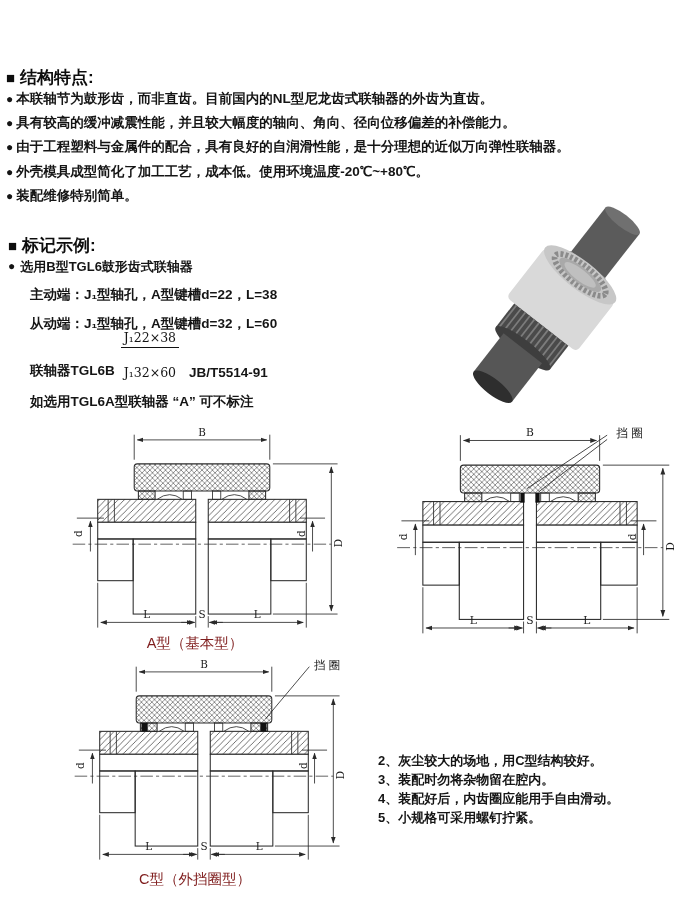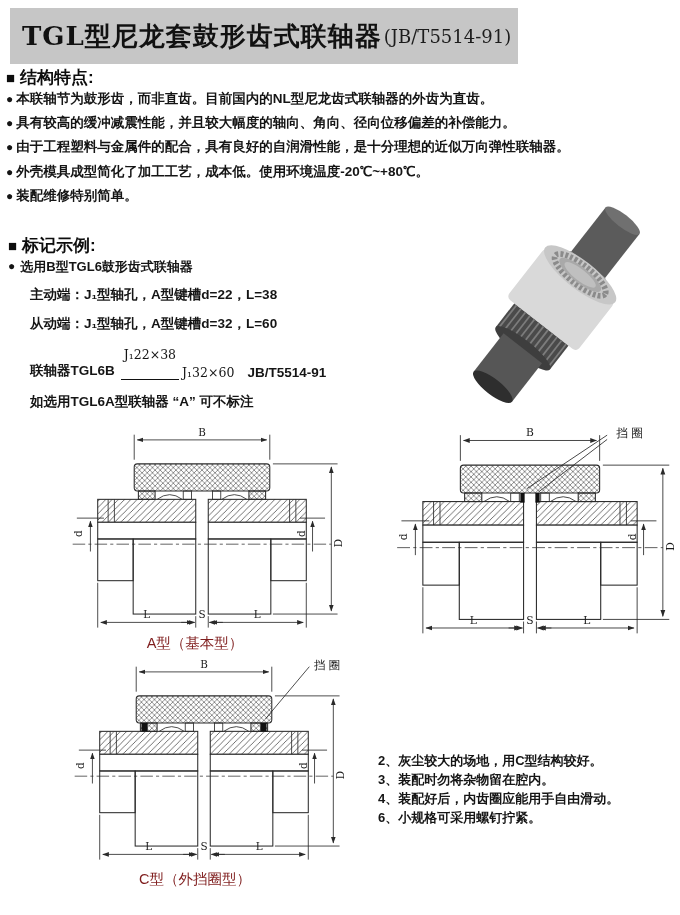--- a/index.html
+++ b/index.html
@@ -14,21 +14,21 @@
   #features-heading{left:6px;top:66px;}
   #marking-heading{left:8px;top:234px;}
   .sq{font-size:15px;line-height:1;}
   .features{position:absolute;left:6px;top:92px;width:670px;list-style:none;margin:0;padding:0;}
   .features li{display:flex;gap:3px;font-size:13.5px;font-weight:bold;line-height:1.08;margin-bottom:9.6px;}
   .dot{font-size:12px;padding-top:1px;}
   .marking{position:absolute;left:8px;top:258px;width:430px;font-size:13.5px;font-weight:bold;}
   .marking .intro{display:flex;gap:5px;margin-bottom:10px;font-size:13px;}
   .m-line{margin-left:22px;margin-bottom:11px;}
   .designation{margin-left:22px;display:flex;align-items:flex-end;height:36px;margin-bottom:13px;}
-  .fraction{display:inline-flex;flex-direction:row;text-align:center;
+  .fraction{display:inline-flex;flex-direction:column;text-align:center;
             font-family:"DejaVu Serif",serif;font-size:12.5px;font-weight:normal;line-height:1.15;margin:0 10px 0 6px;}
   .fraction .num{border-bottom:1.3px solid #111;padding:0 3px 1px 3px;}
   .fraction .den{padding:18px 3px 0 3px;}
   .m-note{margin-left:22px;margin-top:6px;}
   .photo{position:absolute;left:450px;top:198px;width:215px;height:215px;}
   .drawing{position:absolute;}
   #drawA{left:56px;top:418px;width:292px;}
   #drawB{left:380px;top:418px;width:300px;}
   #drawC{left:58px;top:650px;width:292px;}
   .caption{position:absolute;text-align:center;font-size:14.5px;color:#7f1d1d;font-weight:normal;
@@ -39,24 +39,20 @@
   .notes{position:absolute;left:362px;top:752px;width:318px;font-size:13px;font-weight:bold;line-height:1.45;}
   .notes-heading{margin-bottom:2px;}
   .notes ol{list-style:none;margin:0;padding:0;}
   .notes li{margin-left:16px;padding-left:27px;text-indent:-27px;}
 </style>
 </head>
 <body>
 
 <div class="page">
 
-  <div class="title-bar">
-    <span class="title-main">TGL型尼龙套鼓形齿式联轴器</span>
-    <span class="title-std">(JB/T5514-91)</span>
-  </div>
 
   <div class="section-heading" id="features-heading">
     <span class="sq">■</span>
     <span>结构特点:</span>
   </div>
 
   <ul class="features">
     <li>
       <span class="dot">●</span>
       <span>本联轴节为鼓形齿，而非直齿。目前国内的NL型尼龙齿式联轴器的外齿为直齿。</span>
@@ -328,17 +324,17 @@
 </svg></div>
 
   <div class="caption" id="capA">A型（基本型）</div>
   <div class="caption" id="capC">C型（外挡圈型）</div>
 
   <div class="notes">
     <ol>
       <li>2、灰尘较大的场地，用C型结构较好。</li>
       <li>3、装配时勿将杂物留在腔内。</li>
       <li>4、装配好后，内齿圈应能用手自由滑动。</li>
-      <li>6、小规格可采用螺钉拧紧。</li>
+      <li>5、小规格可采用螺钉拧紧。</li>
     </ol>
   </div>
 
 </div>
 
 </body></html>

